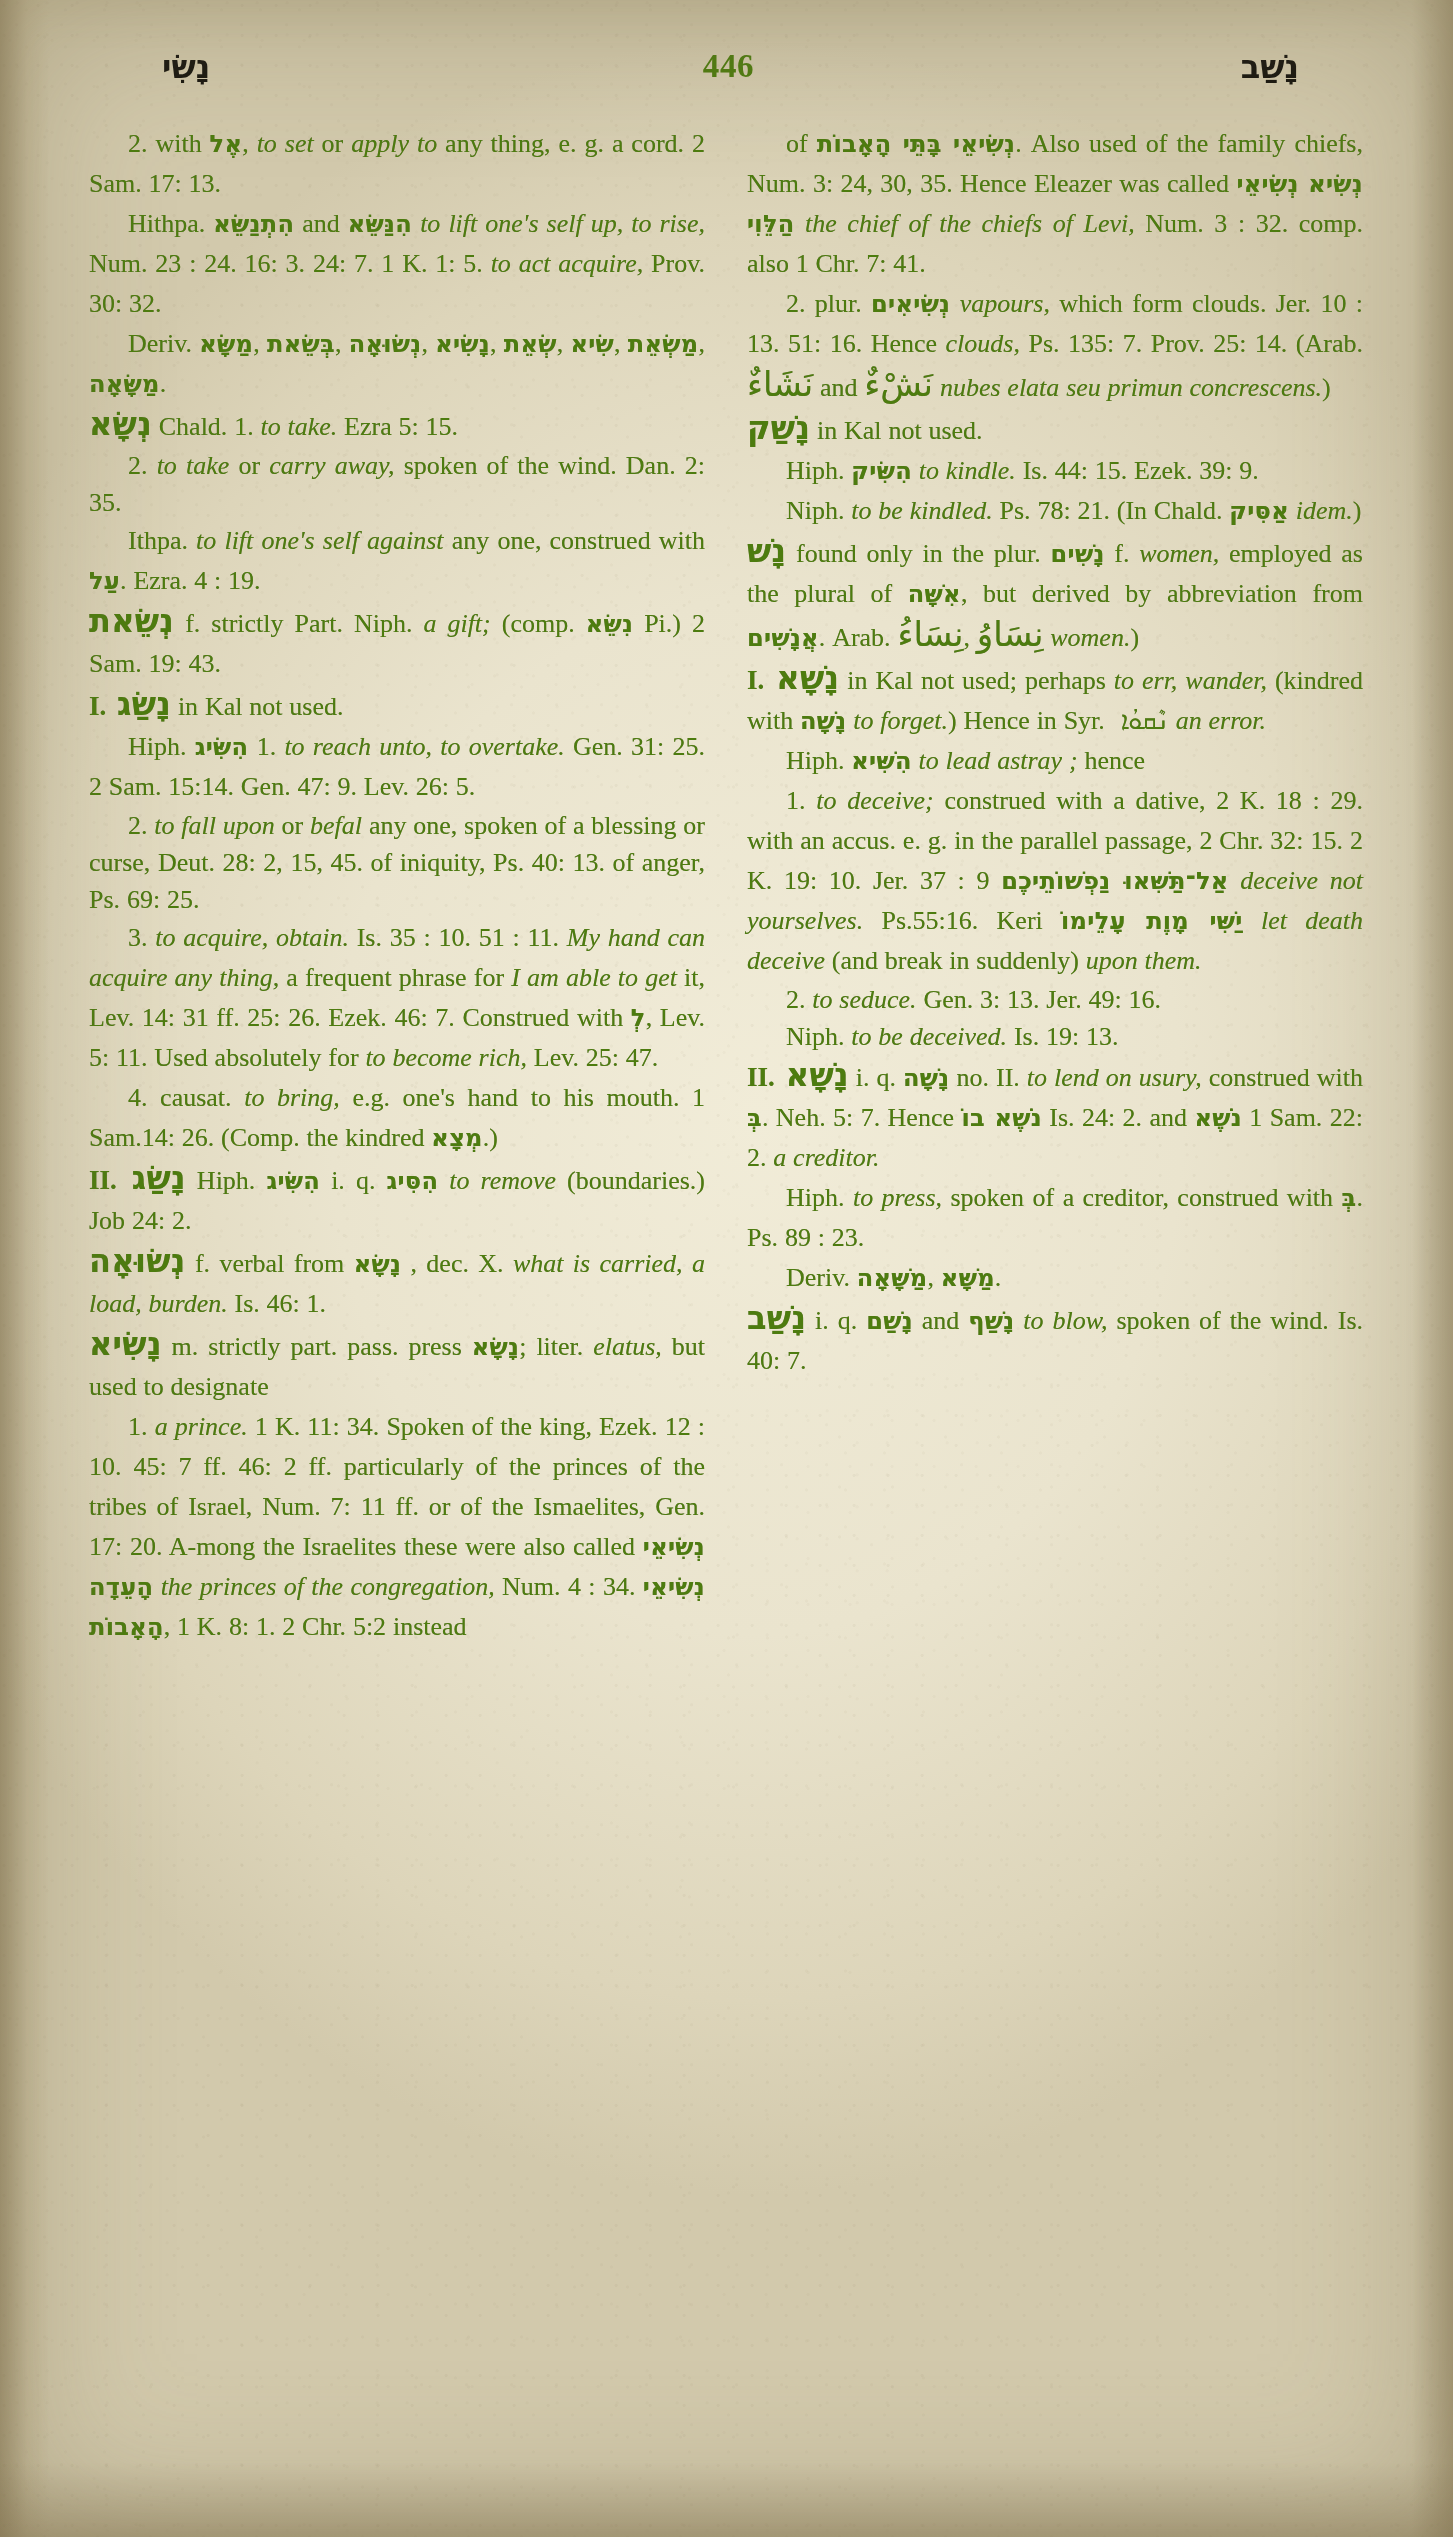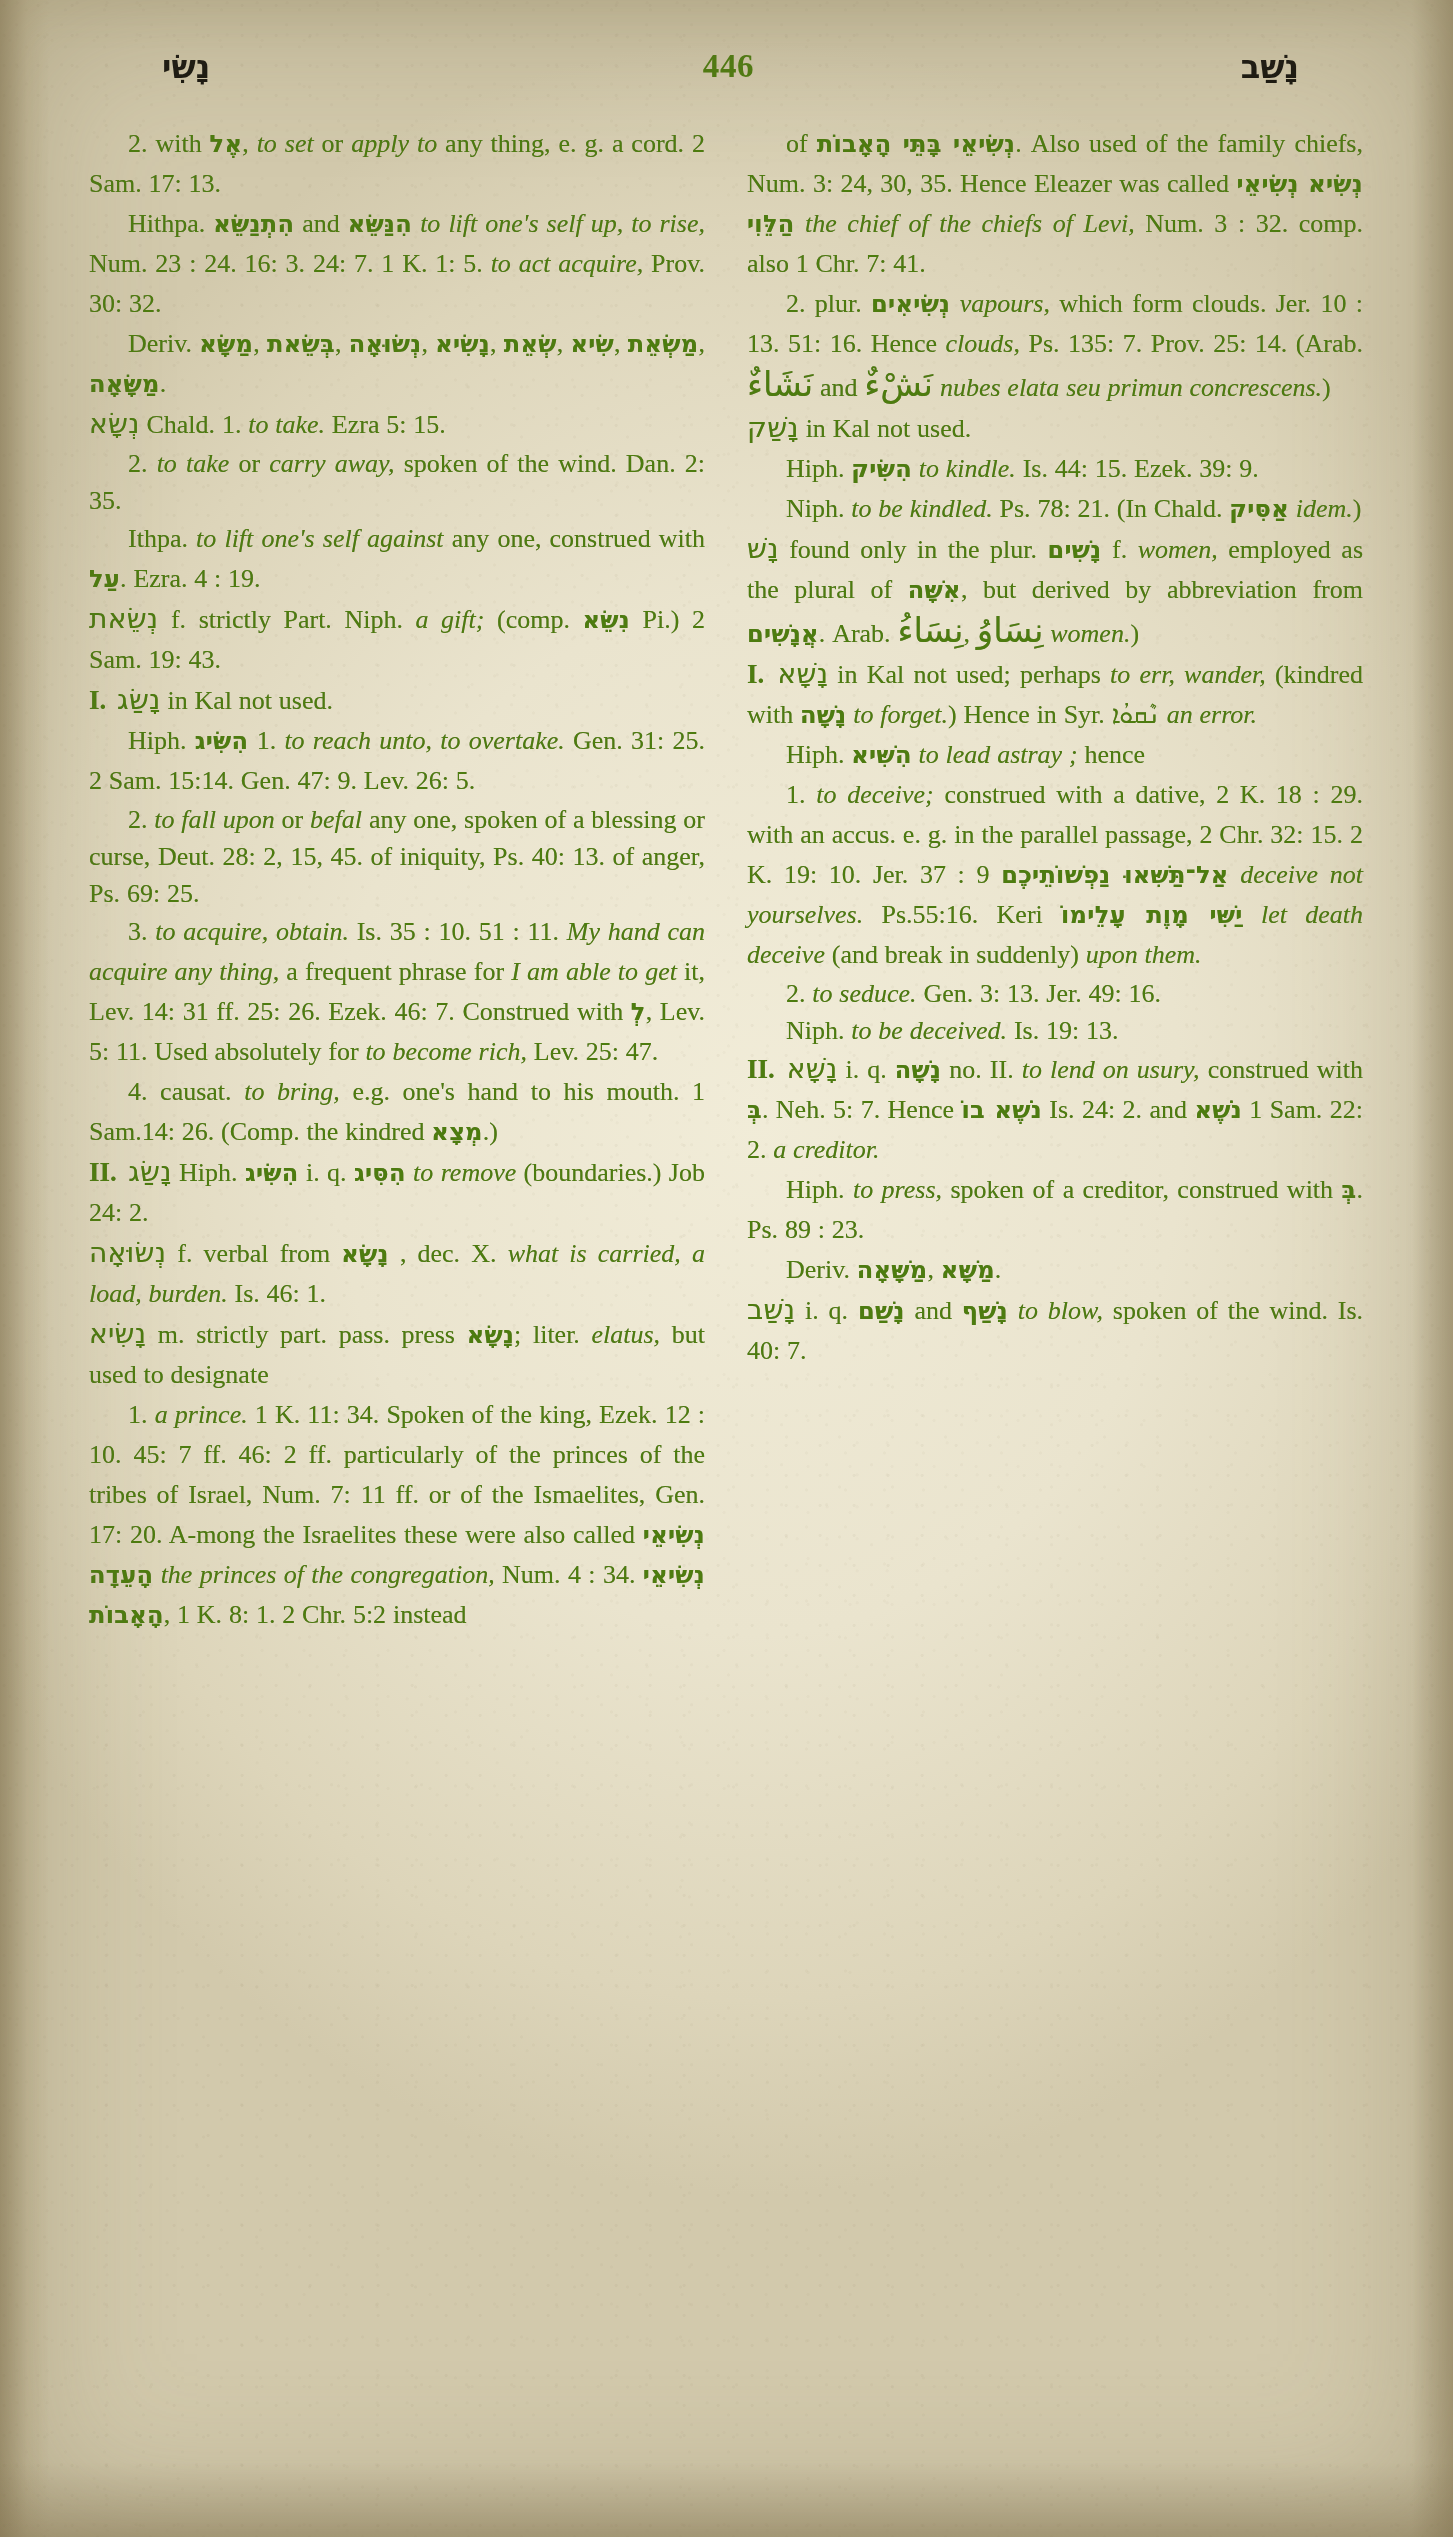--- a/index.html
+++ b/index.html
@@ -91,36 +91,36 @@
   .p.ind{text-indent:39px;}
   .it{font-style:italic;}
   .heb{
     font-family:"DejaVu Sans","Liberation Sans",sans-serif;
     font-size:24px;font-weight:700;
     direction:rtl;unicode-bidi:isolate;
     letter-spacing:0.3px;
   }
   .lemma{
     font-family:"DejaVu Sans","Liberation Sans",sans-serif;
-    font-size:28px;font-weight:400;
+    font-size:32px;font-weight:700;
     direction:rtl;unicode-bidi:isolate;
     letter-spacing:0.3px;
   }
   .rom{
     font-size:27px;font-weight:700;font-family:"Liberation Serif",serif;
     margin-right:3.8px;
   }
   .arab{
     font-family:"DejaVu Sans","Liberation Sans",sans-serif;
     font-size:34px;direction:rtl;unicode-bidi:isolate;
     font-weight:400;
   }
   .syr{
     font-family:"DejaVu Sans","Liberation Sans",sans-serif;
-    font-size:25px;direction:rtl;unicode-bidi:isolate;
+    font-size:25px;direction:rtl;unicode-bidi:isolate;margin-left:9px;
   }
   
   .p.heb-line{line-height:40px;}
 </style>
 </head>
 <body>
 
 <div id="paper">
   <div id="grain"></div>
 </div>

